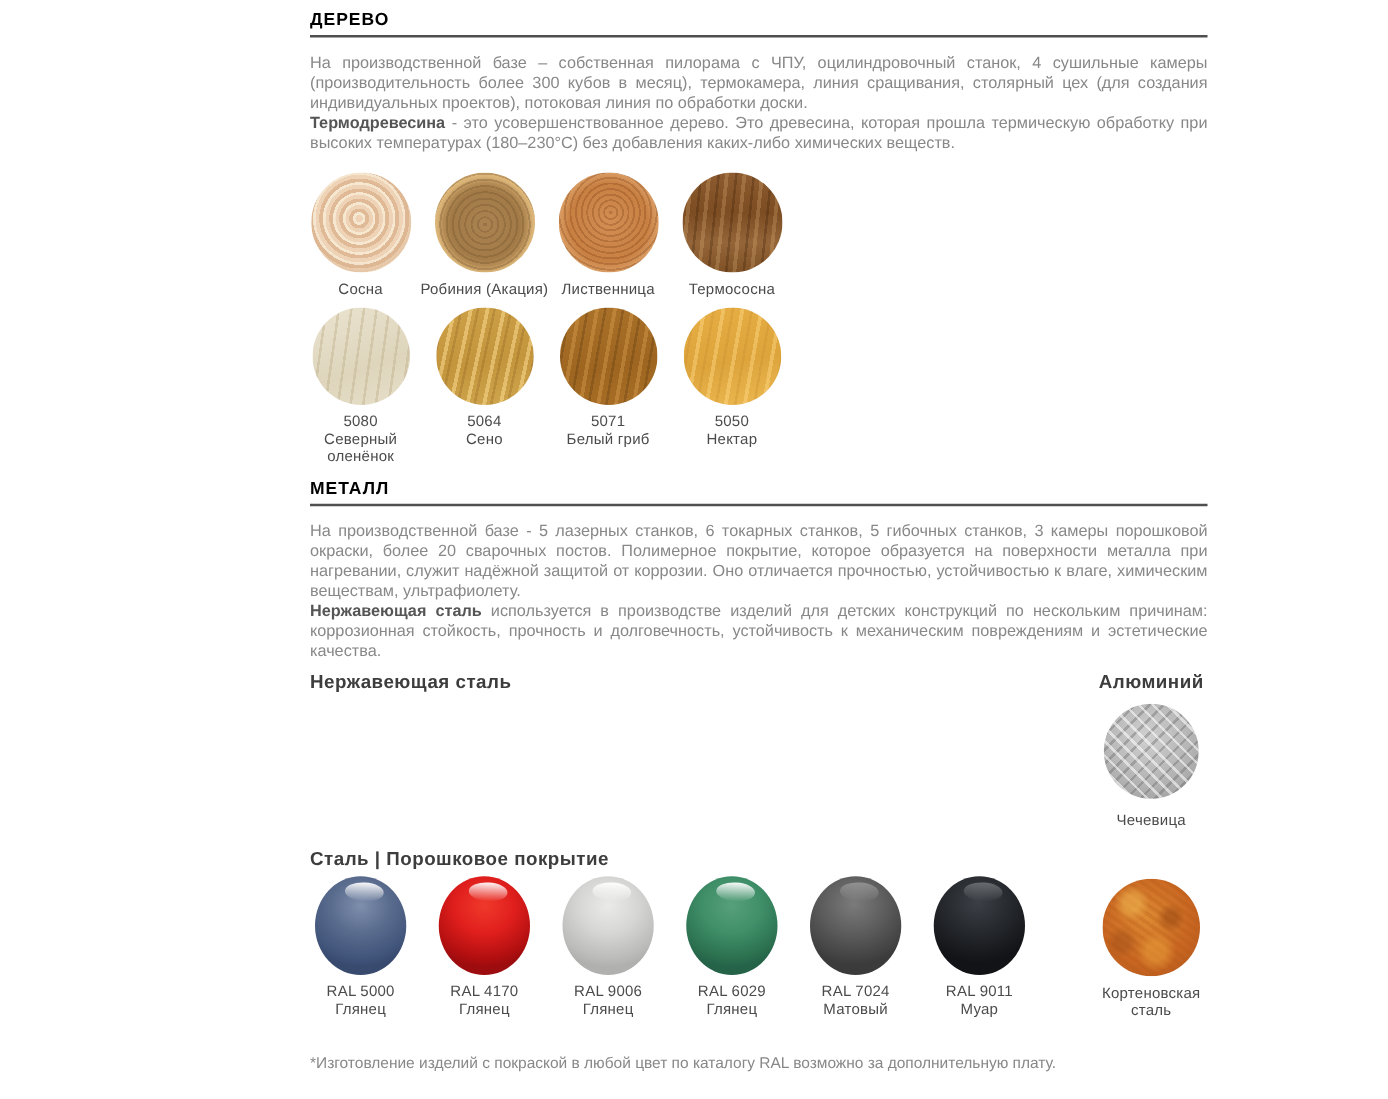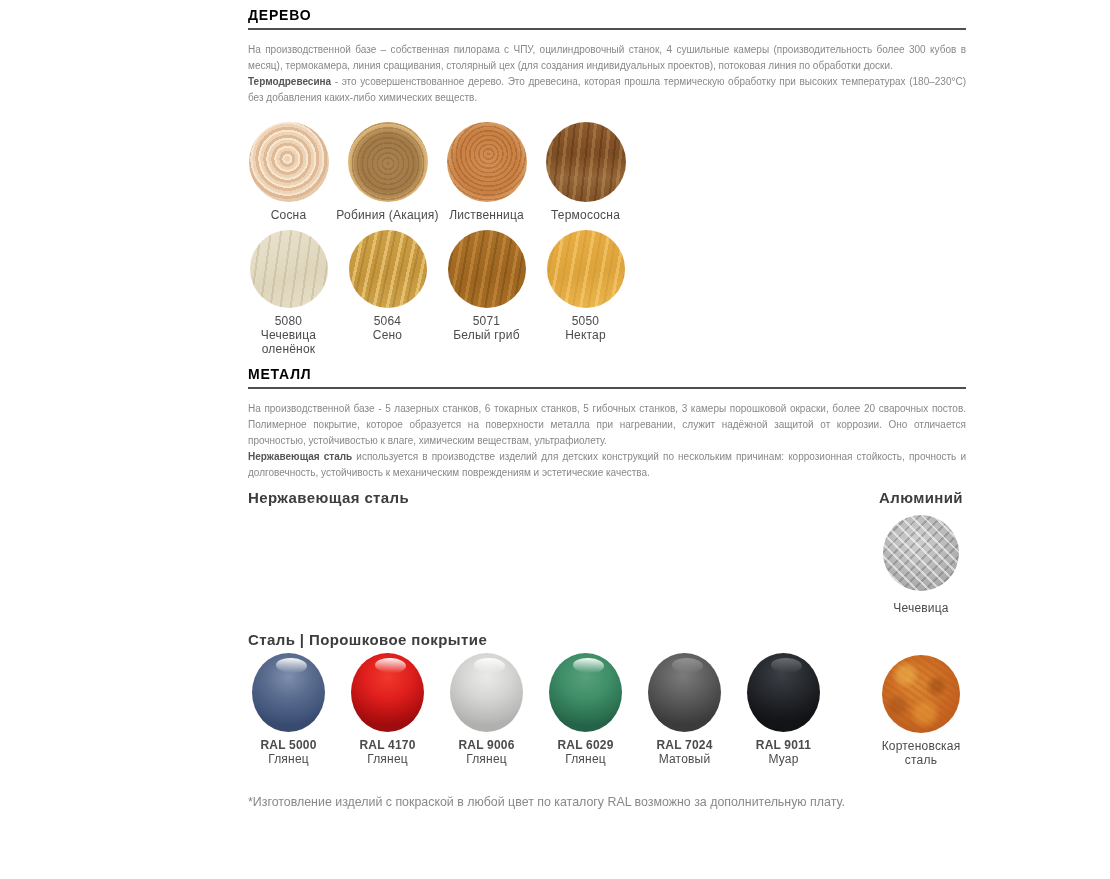--- a/index.html
+++ b/index.html
@@ -15,39 +15,39 @@
   .content { margin-left:248px; width:718px; }
 
   
   .section-title {
     font-size:14px; line-height:16px; font-weight:bold;
     color:#000000; letter-spacing:.8px; margin:0 0 5px 0;
   }
   .rule { border:none; border-top:2px solid #4f4f4f; margin:0 0 12px 0; }
 
   .body-text {
-    font-size:10px; line-height:16px; color:#888888;
+    font-size:13px; line-height:16px; color:#888888;
     text-align:justify; margin:0;
   }
   .body-text b { color:#555555; }
 
   .subtitle {
     font-size:15px; line-height:18px; color:#3d3d3d;
     letter-spacing:.4px; margin:0;
   }
 
   
   .row { display:flex; margin-left:-9px; }
   .cell { width:99px; display:flex; flex-direction:column; align-items:center; flex:none; }
   .cap {
     margin-top:6px; text-align:center;
     font-size:12px; line-height:14px; color:#4b4b4b; letter-spacing:.2px;
   }
   .cap .name { max-width:88px; margin:0 auto; }
-  .cap .code-bold { font-weight:bold; }
+  .cap .code-bold { font-weight:normal; }
   .nowrap { white-space:nowrap; }
 
   .circ { border-radius:50%; position:relative; overflow:hidden; flex:none; }
   .d80 { width:80px; height:80px; }
   .d78 { width:78px; height:78px; }
   .ball { width:73px; height:79px; }     
   .steel { width:72px; height:82px; }
   .alu  { width:76px; height:76px; }
 
   
@@ -185,21 +185,21 @@
           <div class="circ d80 thermo"></div>
           <div class="cap nowrap">Термососна</div>
         </div>
       </div>
 
       <div class="row imp-row">
         <div class="cell">
           <div class="circ d78 imp5080"></div>
           <div class="cap">
             <div>5080</div>
-            <div class="name">Чечевица оленёнок</div>
+            <div class="name">Северный оленёнок</div>
           </div>
         </div>
         <div class="cell">
           <div class="circ d78 imp5064"></div>
           <div class="cap">
             <div>5064</div>
             <div class="name">Сено</div>
           </div>
         </div>
         <div class="cell">

